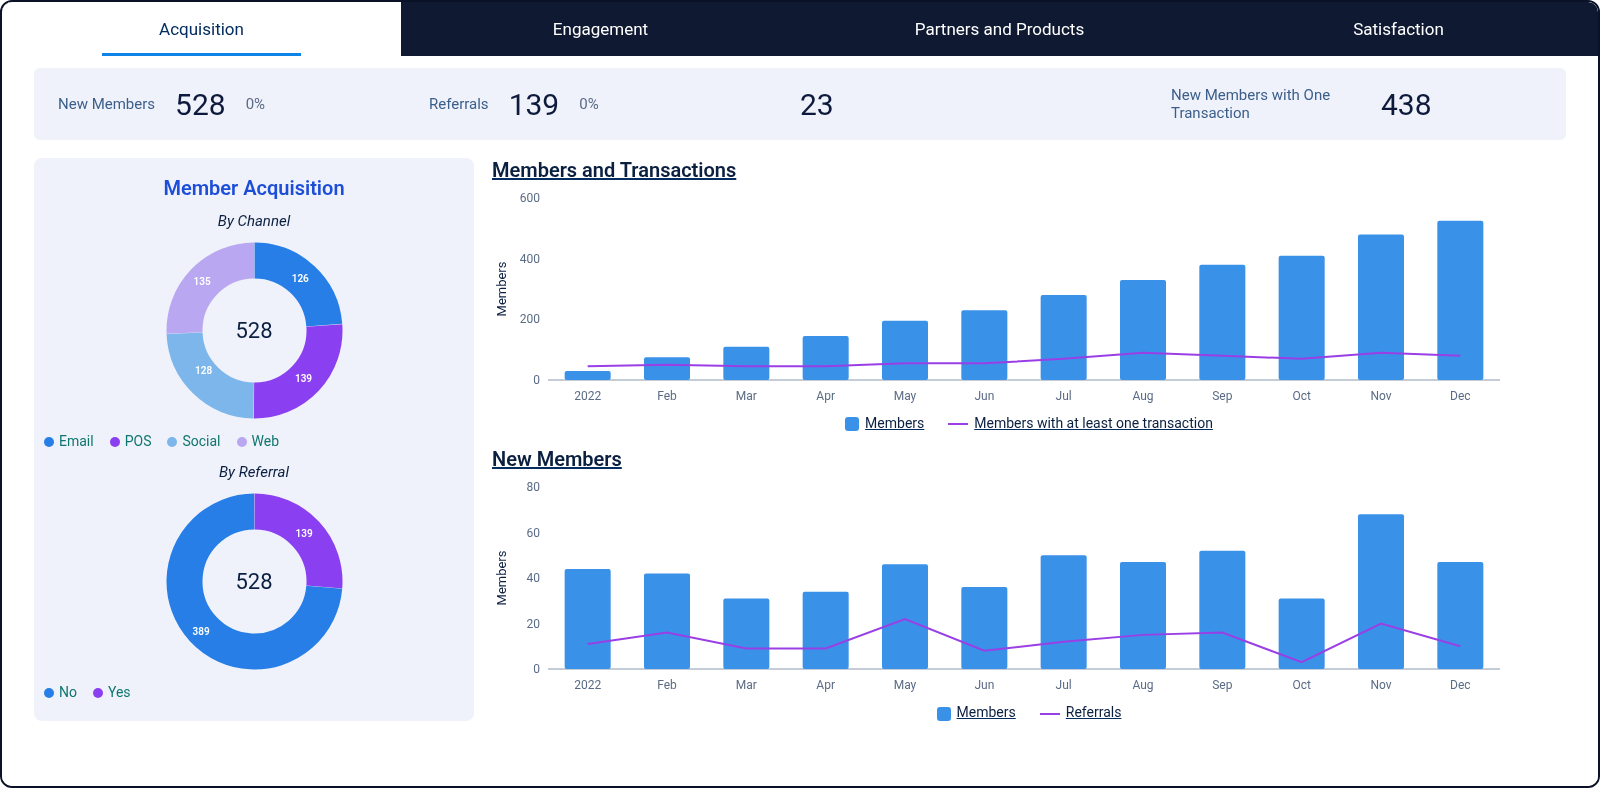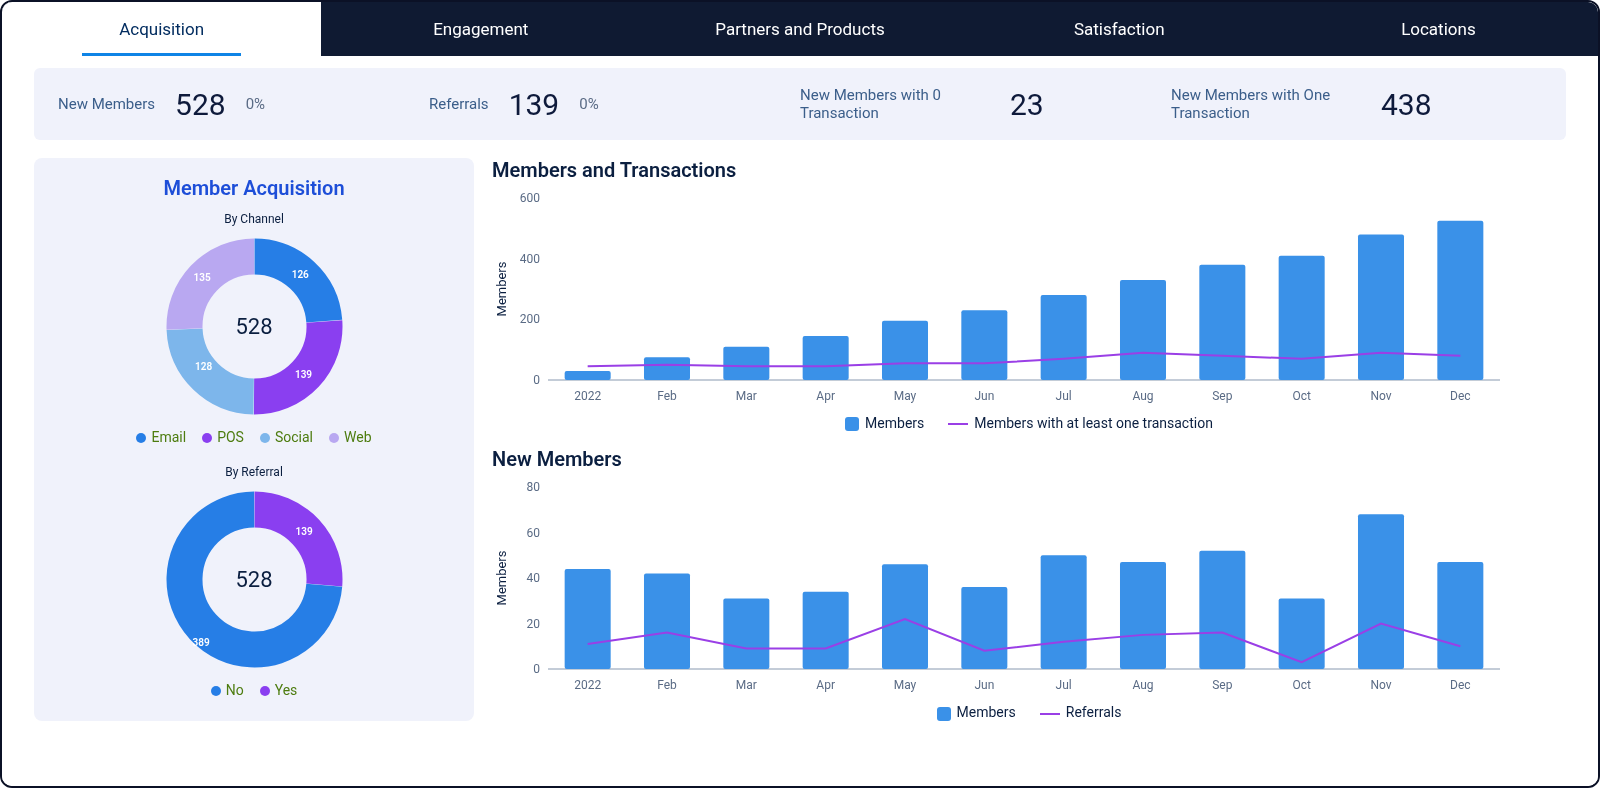--- a/index.html
+++ b/index.html
@@ -45,29 +45,29 @@
 
   
   .body { display:flex; margin: 18px 32px 0 32px; gap:18px; }
 
   
   .left {
     width: 440px; background:#f0f2fb; border-radius:8px;
     padding: 18px 10px; text-align:center;
   }
   .left-title { font-size:20px; font-weight:600; color:#1d4ed8; margin-bottom:12px;}
-  .sub-title { font-size:12px; color:#0b1f40; margin-top:6px; margin-bottom:8px;}
+  .sub-title { font-size:15px; color:#0b1f40; margin-bottom:8px;font-style:italic;}
   .donut-wrap { position:relative; width:185px; height:185px; margin:0 auto;}
   .donut-center { position:absolute; left:0; right:0; top:0; bottom:0; display:flex; align-items:center; justify-content:center; font-size:22px; color:#0b1f40;}
   .donut-label { position:absolute; font-size:10px; color:#fff; font-weight:600;}
-  .legend { display:flex; justify-content:center; gap:16px; margin-top:10px; font-size:14px; color:#4d7c0f;}
+  .legend { display:flex; justify-content:flex-start; gap:16px; margin-top:10px; font-size:14px; color:#0f766e;}
   .dot { display:inline-block; width:10px; height:10px; border-radius:50%; margin-right:5px; vertical-align:middle;}
 
   
-  .right { flex:1; }
+  .right { flex:1;text-decoration:underline; }
   .chart-title { font-size:20px; font-weight:600; color:#0b1f40; margin-bottom:6px; }
 
   .chart-box { width:100%; }
   svg text{ font-family: inherit; }
   .axis-text{ font-size:12px; fill:#5a6b85;}
   .ylab{ font-size:13px; fill:#0b1f40;}
   .chart-legend{ display:flex; justify-content:center; gap:24px; font-size:14px; color:#0b1f40; margin-top:4px;}
   .chip{ display:inline-block; width:14px; height:14px; border-radius:3px; margin-right:6px; vertical-align:middle;}
   .line-chip{ display:inline-block; width:20px; height:2px; vertical-align:middle; margin-right:6px;}
 </style>
@@ -81,38 +81,34 @@
       </div>
   <div class="tab">
         <span>Engagement</span>
       </div>
   <div class="tab">
         <span>Partners and Products</span>
       </div>
   <div class="tab">
         <span>Satisfaction</span>
       </div>
-  <div class="tab">
-        <span>Locations</span>
-      </div>
 </div>
 
 <div class="kpi-bar">
   <div class="kpi">
     <span class="kpi-label">New Members</span>
     <span class="kpi-value">528</span>
     <span class="kpi-delta">0%</span>
   </div>
   <div class="kpi">
     <span class="kpi-label">Referrals</span>
     <span class="kpi-value">139</span>
     <span class="kpi-delta">0%</span>
   </div>
   <div class="kpi">
-    <span class="kpi-label">New Members with 0 Transaction</span>
     <span class="kpi-value">23</span>
   </div>
   <div class="kpi">
     <span class="kpi-label">New Members with One Transaction</span>
     <span class="kpi-value">438</span>
   </div>
 </div>
 
 <div class="body">
 
@@ -142,21 +138,21 @@
 
     <div style="height:14px"></div>
     <div class="sub-title">By Referral</div>
     <div class="donut-wrap">
       <svg id="donut-referral" width="185" height="185" viewBox="0 0 185 185">
             <path d="M 92.5 22.5 A 70 70 0 0 1 162.2855295252753 97.97538755495222" stroke="#8a3ff0" stroke-width="36" fill="none"></path>
             <path d="M 162.25728038426928 98.32424530651336 A 70 70 0 1 1 92.1500014583315 22.500874998177082" stroke="#267ee6" stroke-width="36" fill="none"></path>
           </svg>
       <div class="donut-center">528</div>
       <div class="donut-label" id="dl-yes" style="left: 134.016px; top: 39.1064px;">139</div>
-      <div class="donut-label" id="dl-no" style="left: 30.9845px; top: 150px;">389</div>
+      <div class="donut-label" id="dl-no" style="left: 30.9845px; top: 137px;">389</div>
     </div>
     <div class="legend">
       <span><span class="dot" style="background:#267ee6"></span><span>No</span></span>
       <span><span class="dot" style="background:#8a3ff0"></span><span>Yes</span></span>
     </div>
   </div>
 
   <div class="right">
     <div class="chart-title">Members and Transactions</div>
     <div class="chart-box">

